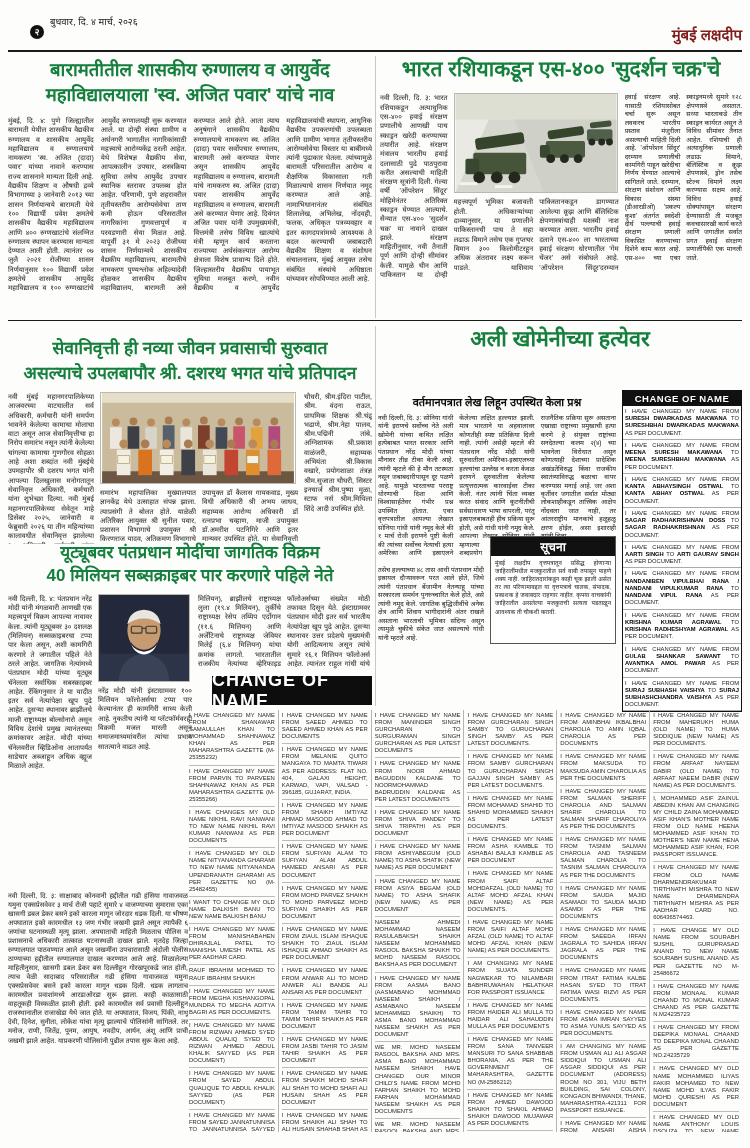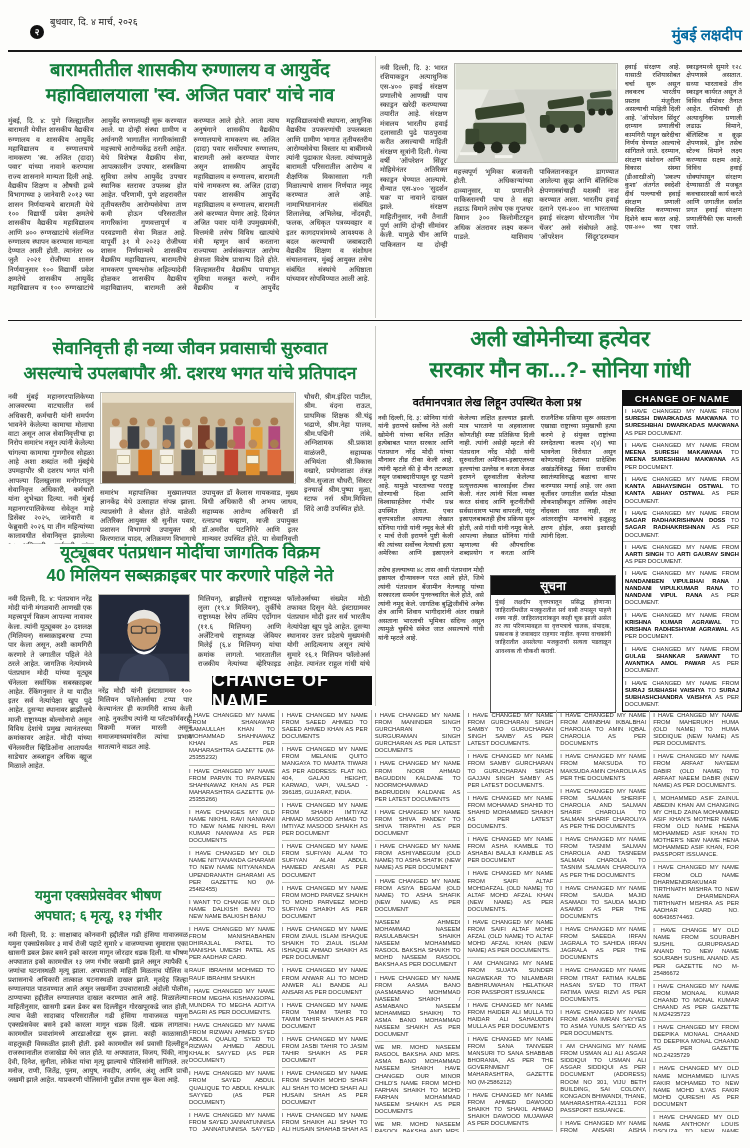--- a/index.html
+++ b/index.html
@@ -10,21 +10,21 @@
     font-family:"Liberation Sans", sans-serif;
   }
   .abs { position:absolute; }
   .rule { position:absolute; background:#1a1a1a; }
   .vrule { position:absolute; background:#c9c9c4; width:1px; }
 
   
   .pageno { position:absolute; left:30px; top:25px; width:14px; height:14px; border-radius:50%;
     background:#111; color:#fff; font-size:9px; font-weight:bold; text-align:center; line-height:14px; }
   .dateline { position:absolute; left:50px; top:15px; font-size:9.5px; font-weight:normal; color:#222; }
-  .masthead { position:absolute; right:8px; top:24px; font-size:15px; font-weight:bold; color:#0369a1; }
+  .masthead { position:absolute; right:8px; top:24px; font-size:15px; font-weight:bold; color:#7f1d1d; }
 
   .headline { font-weight:bold; text-align:center; color:#15803d; }
   .sub-headline { font-weight:bold; text-align:center; color:#0b0b0b; }
 
   .btxt { font-size:7px; line-height:1.33; text-align:justify; color:#1c1c1c; overflow:hidden; }
   .btxt-sm { font-size:6.5px; line-height:1.3; text-align:justify; color:#1c1c1c; overflow:hidden; }
   .cols2 { column-count:2; column-gap:6px; }
   .cols3 { column-count:3; column-gap:6px; }
   .cols4 { column-count:4; column-gap:7px; }
 
@@ -33,21 +33,21 @@
   
   .con-box { position:absolute; left:622px; top:390px; width:120px; height:322px;
     border:1.5px solid #111; background:#fff; overflow:hidden; }
   .con-box-head { background:#111; color:#fff; font-size:9.5px; font-weight:bold;
     text-align:center; letter-spacing:.5px; padding:2px 0; }
   .con-entry { font-size:5.8px; line-height:1.25; text-align:justify; color:#222;
     padding:2px 2px; border-bottom:1px solid #aaa; }
   .con-entry b { color:#000; }
 
   
-  .notice-box { position:absolute; left:490px; top:575px; width:126px; height:138px;
+  .notice-box { position:absolute; left:490px; top:536px; width:126px; height:108px;
     border:1px solid #555; background:#fff; overflow:hidden; }
   .notice-head { background:#111; color:#fff; font-size:12px; font-weight:bold; text-align:center; padding:1px 0; }
   .notice-body { font-size:6px; line-height:1.35; text-align:justify; color:#222; padding:3px 4px; }
 
   
   .con-banner { position:absolute; left:212px; top:676px; width:160px; height:29px;
     background:#0d0d0d; color:#fff; font-size:18px; font-weight:bold; letter-spacing:1px;
     display:flex; align-items:center; justify-content:center; }
 
   
@@ -71,20 +71,21 @@
   <div class="abs" style="left:8px; top:58px; width:364px;">
     <div class="headline" style="font-size:18.5px; line-height:1.35;">
       <div>बारामतीतील शासकीय रुग्णालय व आयुर्वेद</div>
       <div>महाविद्यालयाला 'स्व. अजित पवार' यांचे नाव</div>
     </div>
     <div class="btxt cols4" style="margin-top:8px; height:190px;">मुंबई, दि. ४: पुणे जिल्ह्यातील बारामती येथील शासकीय वैद्यकीय रुग्णालय व शासकीय आयुर्वेद महाविद्यालय व रुग्णालयाचे नामकरण 'स्व. अजित (दादा) पवार' यांच्या नावाने करण्यास राज्य शासनाने मान्यता दिली आहे. वैद्यकीय शिक्षण व औषधी द्रव्ये विभागाच्या ३ जानेवारी २०१३ च्या शासन निर्णयान्वये बारामती येथे १०० विद्यार्थी प्रवेश क्षमतेचे शासकीय वैद्यकीय महाविद्यालय आणि ४०० रुग्णखाटांचे संलग्नित रुग्णालय स्थापन करण्यास मान्यता देण्यात आली होती. त्यानंतर ०७ जुलै २०२१ रोजीच्या शासन निर्णयानुसार १०० विद्यार्थी प्रवेश क्षमतेचे शासकीय आयुर्वेद महाविद्यालय व १०० रुग्णखाटांचे आयुर्वेद रुग्णालयही सुरू करण्यात आले. या दोन्ही संस्था ग्रामीण व अर्धनगरी भागातील नागरिकांसाठी महत्त्वाचे आरोग्यकेंद्र ठरली आहेत. येथे विशेषज्ञ वैद्यकीय सेवा, आपत्कालीन उपचार, शस्त्रक्रिया सुविधा तसेच आयुर्वेद उपचार स्थानिक स्तरावर उपलब्ध होत आहेत. परिणामी, पुणे शहरावरील तृतीयस्तरीय आरोग्यसेवेचा ताण कमी होऊन परिसरातील नागरिकांना गुणवत्तापूर्ण व परवडणारी सेवा मिळत आहे. यापूर्वी ३१ मे २०२३ रोजीच्या शासन निर्णयान्वये शासकीय वैद्यकीय महाविद्यालय, बारामतीचे नामकरण पुण्यश्लोक अहिल्यादेवी होळकर शासकीय वैद्यकीय महाविद्यालय, बारामती असे करण्यात आले होते. आता त्याच अनुषंगाने शासकीय वैद्यकीय रुग्णालयाचे नामकरण स्व. अजित (दादा) पवार सर्वोपचार रुग्णालय, बारामती असे करण्यात येणार असून शासकीय आयुर्वेद महाविद्यालय व रुग्णालय, बारामती यांचे नामकरण स्व. अजित (दादा) पवार शासकीय आयुर्वेद महाविद्यालय व रुग्णालय, बारामती असे करण्यात येणार आहे. दिवंगत अजित पवार यांनी उपमुख्यमंत्री, वित्तमंत्री तसेच विविध खात्यांचे मंत्री म्हणून कार्य करताना राज्याच्या अर्थसंकल्पात आरोग्य क्षेत्राला विशेष प्राधान्य दिले होते. जिल्हास्तरीय वैद्यकीय पायाभूत सुविधा मजबूत करणे, नवीन वैद्यकीय व आयुर्वेद महाविद्यालयांची स्थापना, आधुनिक वैद्यकीय उपकरणांची उपलब्धता आणि ग्रामीण भागात तृतीयस्तरीय आरोग्यसेवेचा विस्तार या बाबींमध्ये त्यांनी पुढाकार घेतला. त्यांच्यामुळे बारामती परिसरातील आरोग्य व शैक्षणिक विकासाला गती मिळाल्याचे शासन निर्णयात नमूद करण्यात आले आहे. नामाभिधानानंतर संबंधित शिलालेख, अभिलेख, नोंदवही, फलक, अधिकृत पत्रव्यवहार व इतर कागदपत्रांमध्ये आवश्यक ते बदल करण्याची जबाबदारी वैद्यकीय शिक्षण व संशोधन संचालनालय, मुंबई आयुक्त तसेच संबंधित संस्थांचे अधिष्ठाता यांच्यावर सोपविण्यात आली आहे.</div>
   </div>
 
   <div class="abs" style="left:380px; top:54px; width:362px;">
     <div class="headline" style="font-size:21px; line-height:1.45; font-weight:800;">
+      <div>भारत रशियाकडून एस-४०० 'सुदर्शन चक्र'चे</div>
     </div>
     <div style="display:flex; gap:6px; margin-top:9px;">
       <div class="btxt" style="width:68px; height:186px;">नवी दिल्ली, दि. ३: भारत रशियाकडून अत्याधुनिक एस-४०० हवाई संरक्षण प्रणालीचे आणखी पाच स्काड्रन खरेदी करण्याच्या तयारीत आहे. संरक्षण मंत्रालय भारतीय हवाई दलासाठी पुढे पाठपुरावा करीत असल्याची माहिती संरक्षण सूत्रांनी दिली. गेल्या वर्षी 'ऑपरेशन सिंदूर' मोहिमेनंतर अतिरिक्त स्काड्रन घेण्यात आल्याचे. सैन्यात एस-४०० 'सुदर्शन चक्र' या नावाने दाखल झाले. संरक्षण माहितीनुसार, नवी तैनाती पूर्ण आणि दोन्ही सीमांवर केली. यामुळे चीन आणि पाकिस्तान या दोन्ही आघाड्यांवर हवाई सुरक्षा क्षमता अधिक बळकट होईल. 'ऑपरेशन सिंदूर'मध्ये एस-४०० प्रणालीने</div>
       <div style="width:166px;">
         <svg class="photo" width="164" height="100" viewBox="0 0 164 100">
           <rect width="164" height="100" fill="#e9eae3"></rect>
           <rect width="164" height="26" fill="#dcdfd2"></rect>
           <path d="M0 100 L34 26 L164 26 L164 100 Z" fill="#d6d7cf"></path>
           <path d="M60 26 L164 26 L164 100 L90 100 Z" fill="#cfd1c8"></path>
           <g>
@@ -205,31 +206,26 @@
         </svg>
         <div class="btxt" style="margin-top:4px; height:192px;">नरेंद्र मोदी यांनी इंस्टाग्रामवर १०० मिलियन फॉलोअर्सचा टप्पा पार केल्यानंतर ही कामगिरी साध्य केली आहे. नुकतीच त्यांनी या प्लॅटफॉर्मवरही विक्रमी मजल मारली असून समाजमाध्यमांवरील त्यांचा प्रभाव सातत्याने वाढत आहे.</div>
       </div>
       <div class="btxt cols2" style="width:172px; height:76px;">मिलियन), ब्राझीलचे राष्ट्राध्यक्ष लुला (१९.४ मिलियन), तुर्कीचे राष्ट्राध्यक्ष रेसेप तय्यिप एर्दोगान (११.६ मिलियन) आणि अर्जेंटिनाचे राष्ट्राध्यक्ष जेवियर मिलेई (६.४ मिलियन) यांचा क्रमांक लागतो. भारतातील राजकीय नेत्यांच्या व्हेरिफाइड फॉलोअर्सच्या संख्येत मोठी तफावत दिसून येते. इंस्टाग्रामवर पंतप्रधान मोदी इतर सर्व भारतीय नेत्यांपेक्षा खूप पुढे आहेत. दुसऱ्या स्थानावर उत्तर प्रदेशचे मुख्यमंत्री योगी आदित्यनाथ असून त्यांचे सुमारे १६.१ मिलियन फॉलोअर्स आहेत. त्यानंतर राहुल गांधी यांचे सुमारे १२.६ मिलियन फॉलोअर्स आहेत.</div>
     </div>
   </div>
 
   <div class="con-banner">CHANGE OF NAME</div>
 
   <div class="abs" style="left:8px; top:886px; width:180px;">
-    <div class="headline" style="font-size:13.5px; line-height:1.45;">
-      <div>यमुना एक्सप्रेसवेवर भीषण</div>
-      <div>अपघात; ६ मृत्यू, १३ गंभीर</div>
-    </div>
     <div class="btxt" style="margin-top:5px; height:200px; font-size:6.8px;">नवी दिल्ली, दि. ३: साक्षाबाद कोनवानी हद्दीतील गढी हंसिया गावाजवळ यमुना एक्सप्रेसवेवर ३ मार्च रोजी पहाटे सुमारे ४ वाजण्याच्या सुमारास एका खासगी डबल डेकर बसने इको कारला मागून जोरदार धडक दिली. या भीषण अपघातात इको कारमधील १३ जण गंभीर जखमी झाले असून त्यापैकी ६ जणांचा घटनास्थळी मृत्यू झाला. अपघाताची माहिती मिळताच पोलिस व प्रशासनाचे अधिकारी तात्काळ घटनास्थळी दाखल झाले. मृतदेह जिल्हा रुग्णालयात पाठवण्यात आले असून जखमींना उपचारासाठी अंदोली पोलीस ठाण्याच्या हद्दीतील रुग्णालयात दाखल करण्यात आले आहे. मिळालेल्या माहितीनुसार, खासगी डबल डेकर बस दिल्लीहून गोरखपूरकडे जात होती, त्याच वेळी सादाबाद परिसरातील गढी हंसिया गावाजवळ यमुना एक्सप्रेसवेवर बसने इको कारला मागून धडक दिली. धडक लागताच कारमधील प्रवाशांमध्ये आरडाओरडा सुरू झाला. काही काळासाठी वाहतूकही विस्कळीत झाली होती. इको कारमधील सर्व प्रवासी दिल्लीहून राजस्थानातील राजाखेडा येथे जात होते. या अपघातात, विजय, पिंकी, नाथू देवी, दिनेश, सुनीता, लोकेश यांचा मृत्यू झाल्याचे पोलिसांनी सांगितले. तर मनोज, राणी, जितेंद्र, पूनम, आयुष, नवदीप, आर्यन, अंशू आणि प्राची जखमी झाले आहेत. याप्रकरणी पोलिसांनी पुढील तपास सुरू केला आहे.</div>
   </div>
 
   <div class="abs" style="left:378px; top:324px; width:364px;">
     <div class="headline" style="font-size:21.5px; line-height:1.45; font-weight:800;">
       <div>अली खोमेनीच्या हत्येवर</div>
-      <div>सरकार मौन का...?- सोनिया गांधी</div>
     </div>
   </div>
   <div class="abs sub-headline" style="left:378px; top:394px; width:238px; font-size:11px;">वर्तमानपत्रात लेख लिहून उपस्थित केला प्रश्न</div>
   <div class="abs btxt-sm cols3" style="left:378px; top:414px; width:238px; height:146px;">नवी दिल्ली, दि. ३: सोनिया गांधी यांनी इराणचे सर्वोच्च नेते अली खोमेनी यांच्या कथित लक्षित हत्येबाबत भारत सरकार आणि पंतप्रधान नरेंद्र मोदी यांच्या मौनावर तीव्र टीका केली आहे. त्यांनी म्हटले की हे मौन तटस्थता नसून जबाबदारीपासून दूर पळणे आहे. यामुळे भारताच्या परराष्ट्र धोरणाची दिशा आणि विश्वासार्हतेवर गंभीर प्रश्न उपस्थित होतात. एका वृत्तपत्रातील आपल्या लेखात सोनिया गांधी यांनी नमूद केले की १ मार्च रोजी इराणने पुष्टी केली की त्यांच्या सर्वोच्च नेत्याची हत्या अमेरिका आणि इस्राएलने केलेल्या लक्षित हल्ल्यात झाली. मात्र भारताने या अहवालावर कोणतीही स्पष्ट प्रतिक्रिया दिली नाही. त्यांनी असेही म्हटले की पंतप्रधान नरेंद्र मोदी यांनी सुरुवातीला अमेरिका-इस्राएलच्या हल्ल्यांचा उल्लेख न करता केवळ इराणने सुरुवातीला केलेल्या प्रत्युत्तरात्मक कारवाईवर टीका केली. नंतर त्यांनी चिंता व्यक्त करत संवाद आणि कूटनीतीची सर्वसाधारण भाषा वापरली, परंतु इस्राएलबाबतही हीच प्रक्रिया सुरू होती, असे गांधी यांनी नमूद केले. आपल्या लेखात सोनिया गांधी म्हणाल्या की औपचारिक शब्दप्रयोग न करता आणि राजनैतिक प्रक्रिया सुरू असताना एखाद्या राष्ट्राच्या प्रमुखाची हत्या करणे हे संयुक्त राष्ट्रांच्या सनदेतल्या कलम २(४) च्या भावनेला विरोधात असून कोणत्याही देशाच्या प्रादेशिक अखंडतेविरुद्ध किंवा राजकीय स्वातंत्र्याविरुद्ध बळाचा वापर करण्यास मनाई आहे. जर अशा कृतींवर जगातील सर्वात मोठ्या लोकशाहीकडून तात्त्विक आक्षेप नोंदवला जात नाही, तर आंतरराष्ट्रीय मानकांचे हळूहळू क्षरण होईल, असा इशाराही त्यांनी दिला.</div>
   <div class="abs btxt-sm" style="left:378px; top:566px; width:106px; height:136px;">तसेच हल्ल्याच्या ४८ तास आधी पंतप्रधान मोदी इस्रायल दौऱ्यावरून परत आले होते, जिथे त्यांनी पंतप्रधान बेंजामीन नेतन्याहू यांच्या सरकारला समर्थन पुनरुच्चारित केले होते, असे त्यांनी नमूद केले. जागतिक बुद्धिजीवींचे अनेक क्षेत्र आणि शिवाय भागीदारांनी अंतर राखले असताना भारताची भूमिका संदिग्ध असून त्यामुळे चुकीचे संकेत जात असल्याचे गांधी यांनी म्हटले आहे.</div>
 
   <div class="notice-box">
     <div class="notice-head">सूचना</div>
     <div class="notice-body">मुंबई लक्षदीप वृत्तपत्रातून प्रसिद्ध होणाऱ्या जाहिरातींमधील मजकुरातील सर्व बाबी तपासून पाहणे शक्य नाही. जाहिरातदारांकडून काही चूक झाली असेल तर त्या परिणामाबद्दल या वृत्तपत्राचे चालक, संपादक, प्रकाशक हे जबाबदार राहणार नाहीत. कृपया वाचकांनी जाहिरातीत असलेल्या मजकुराची सत्यता पडताळून आवश्यक ती चौकशी करावी.</div>
   </div>

